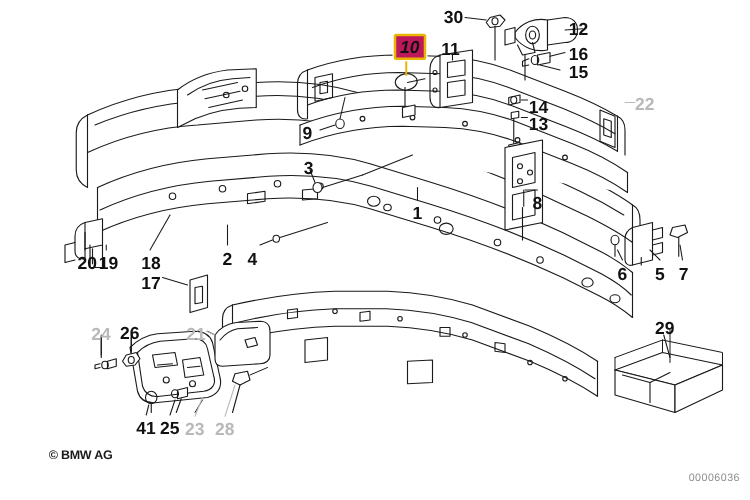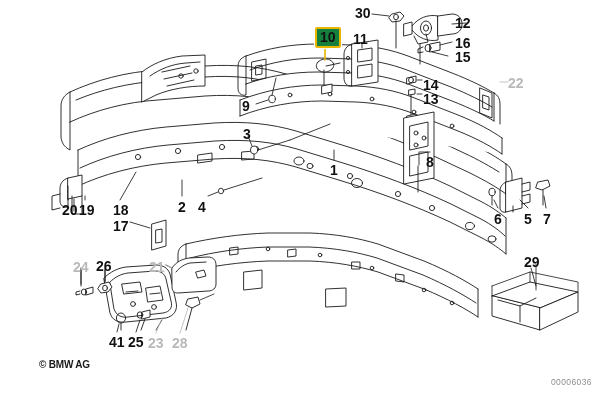--- a/index.html
+++ b/index.html
@@ -21,26 +21,27 @@
     color:#111111;
     line-height:1;
     white-space:nowrap;
     user-select:none;
   }
   .callout.dim{color:#b9b9b9;}
   .callout.sz-md{font-size:14px;}
 
   
   .callout.highlight{
-    background:#15803d;
+    background:#be185d;
     border:2.5px solid #e8b600;
     border-radius:2px;
     padding:1px 3px 2px 3px;
     color:#111111;
     box-shadow:0 0 0 1px #ffffff;
+    font-style:italic;
   }
 
   
   #footer{
     position:absolute;left:0;right:0;bottom:0;height:42px;
   }
   #bmw-copyright{
     position:absolute;left:39px;top:1px;
     font-size:10px;font-weight:bold;letter-spacing:-0.2px;
     color:#1a1a1a;

